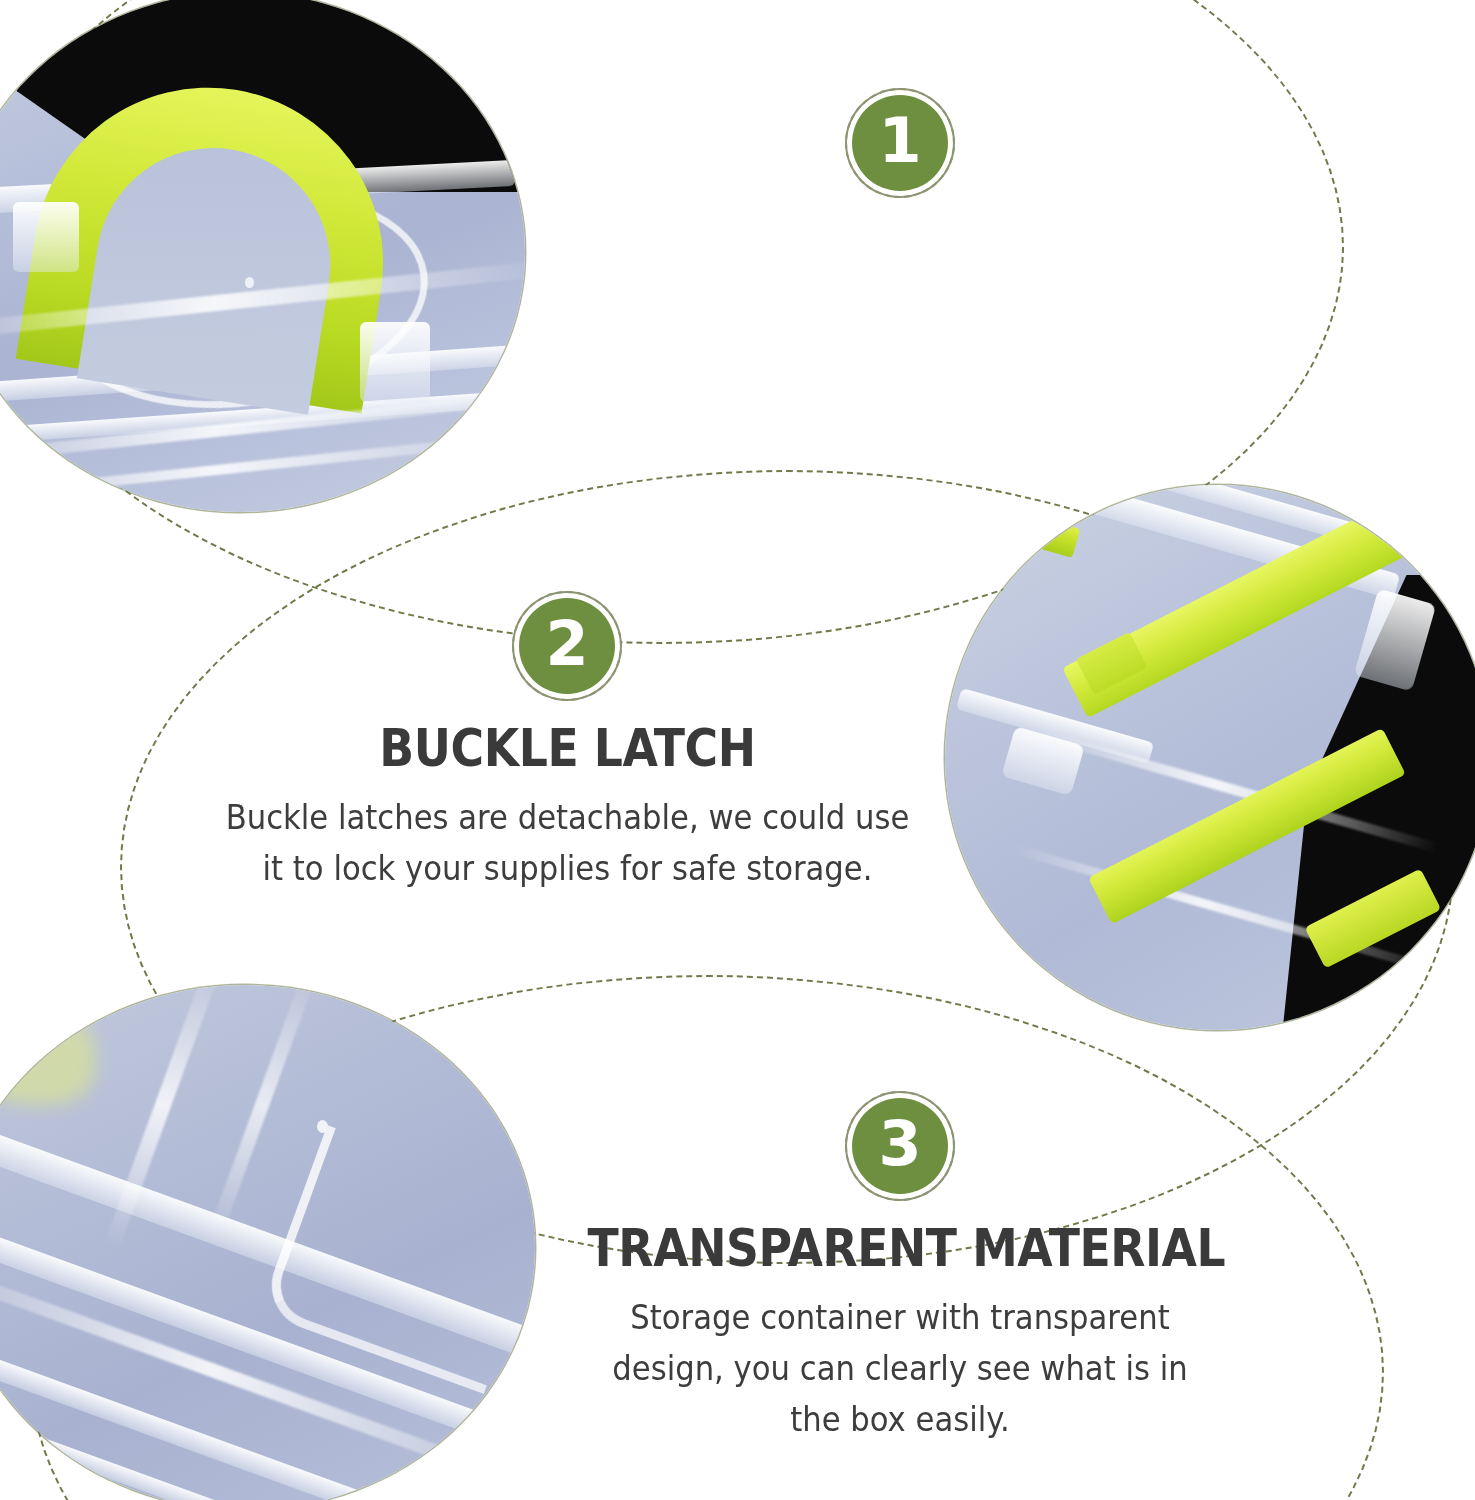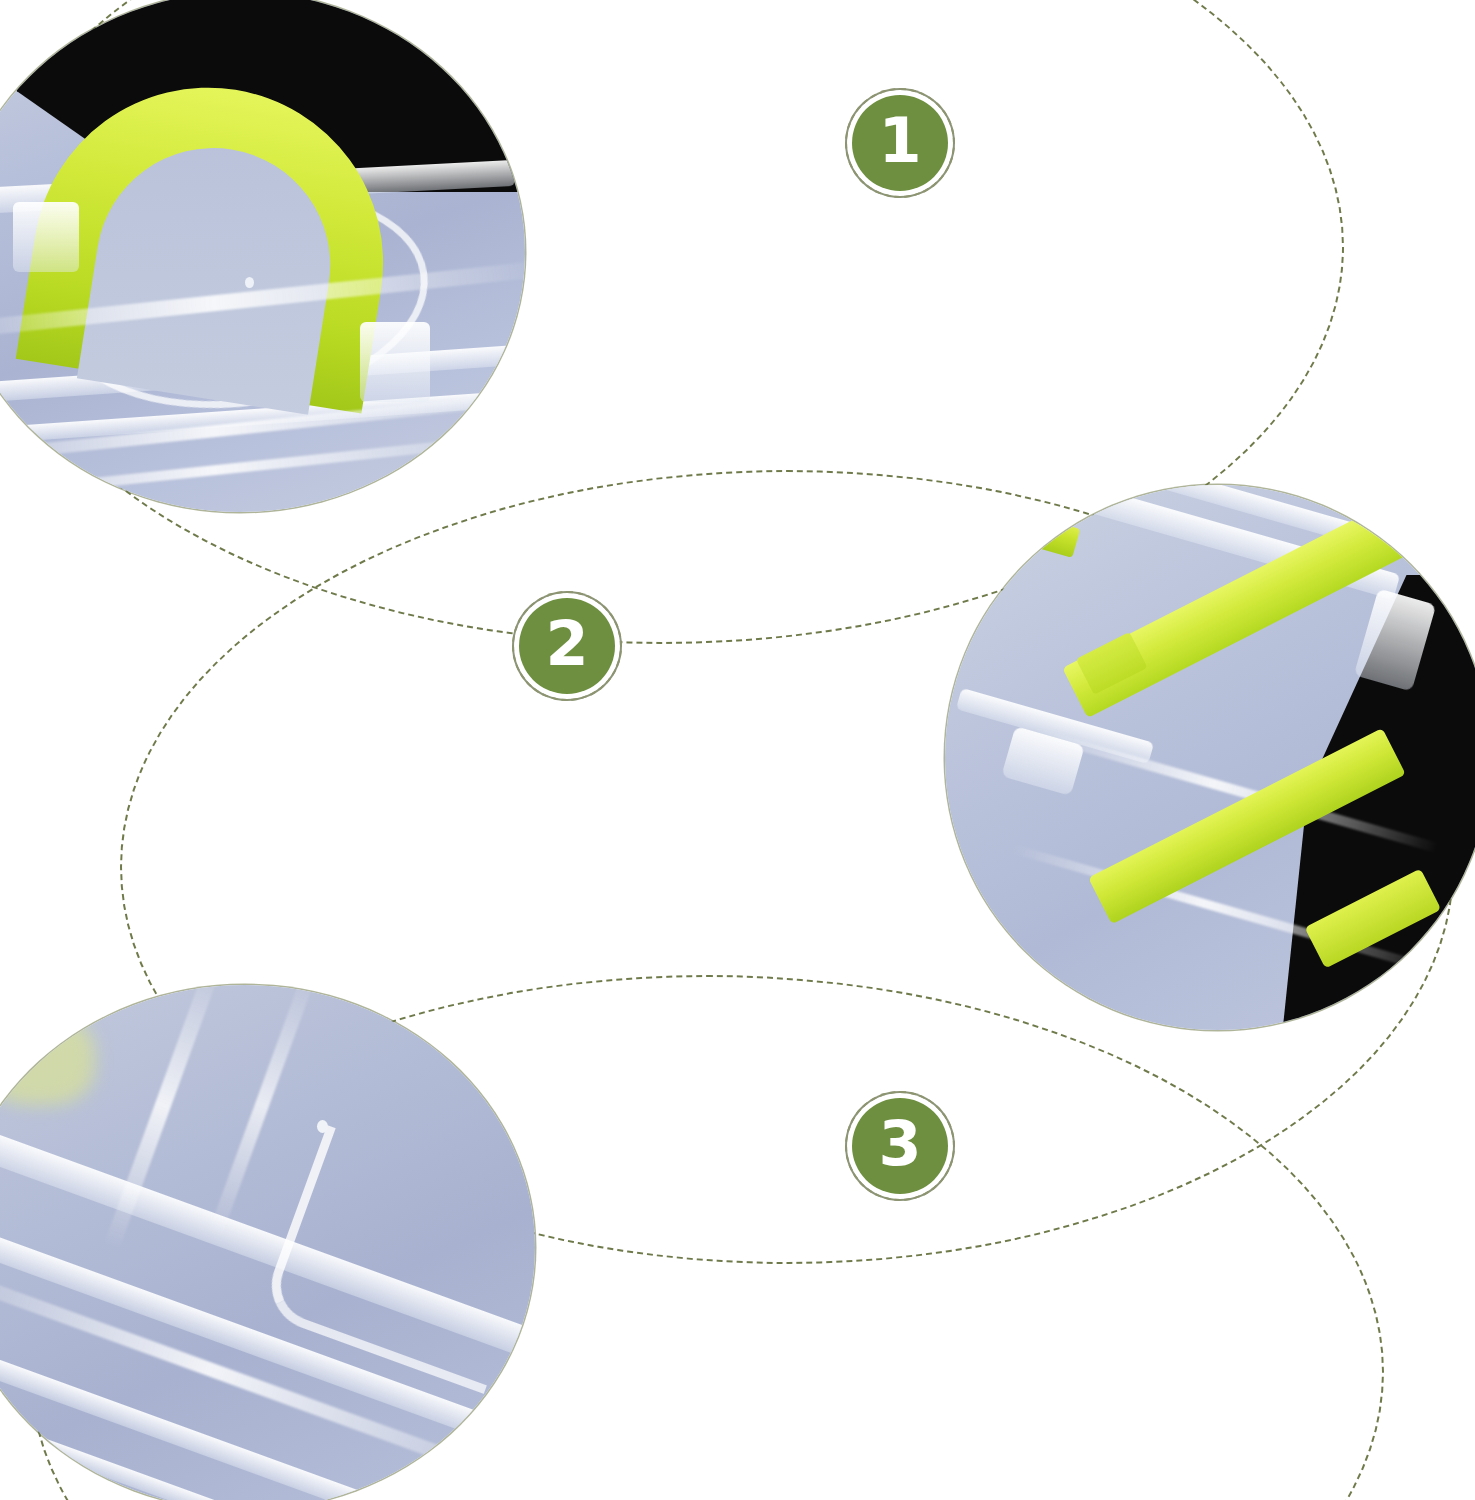--- a/index.html
+++ b/index.html
@@ -199,20 +199,25 @@
       <div class="edge-rail" style="left:62px; top:250px; width:72px; height:52px; border-radius:8px; transform:rotate(16deg);"></div>
       <div class="edge-rail" style="left:420px; top:110px; width:60px; height:90px; border-radius:8px; transform:rotate(16deg);"></div>
     </div>
   </div>
 
   <div class="badge" style="left:519px; top:598px;">
     <div class="ring"></div>
     <span>2</span>
   </div>
 
+  <div class="block" style="left:150px; top:718px; width:835px;">
+    <p class="heading">BUCKLE LATCH</p>
+    <p class="body-text">Buckle latches are detachable, we could use</p>
+    <p class="body-text">it to lock your supplies for safe storage.</p>
+  </div>
 
   <div class="photo" style="left:-45px; top:985px; width:580px; height:525px;">
     <div class="scene">
       <div class="plastic-base" style="background:linear-gradient(155deg,#c3cade 0%,#b3bcd6 35%,#a8b2d0 62%,#b6bfd9 100%);"></div>
 
       <div class="dark-band" style="left:-20px; bottom:-20px; width:330px; height:240px;
                   clip-path: polygon(0 32%, 62% 100%, 0 100%);"></div>
 
       <div class="edge-rail" style="left:-40px; top:120px; width:680px; height:30px; transform:rotate(20deg); transform-origin:left center;"></div>
       <div class="edge-rail" style="left:-60px; top:215px; width:700px; height:24px; transform:rotate(20deg); transform-origin:left center;"></div>
@@ -235,14 +240,20 @@
 
       <div class="streak" style="left:-40px; top:270px; width:700px; height:14px; transform:rotate(20deg); transform-origin:left center;"></div>
     </div>
   </div>
 
   <div class="badge" style="left:852px; top:1098px;">
     <div class="ring"></div>
     <span>3</span>
   </div>
 
+  <div class="block" style="left:545px; top:1218px; width:710px;">
+    <p class="heading">TRANSPARENT MATERIAL</p>
+    <p class="body-text">Storage container with transparent</p>
+    <p class="body-text">design, you can clearly see what is in</p>
+    <p class="body-text">the box easily.</p>
+  </div>
 
 </div>
 
 </body></html>

